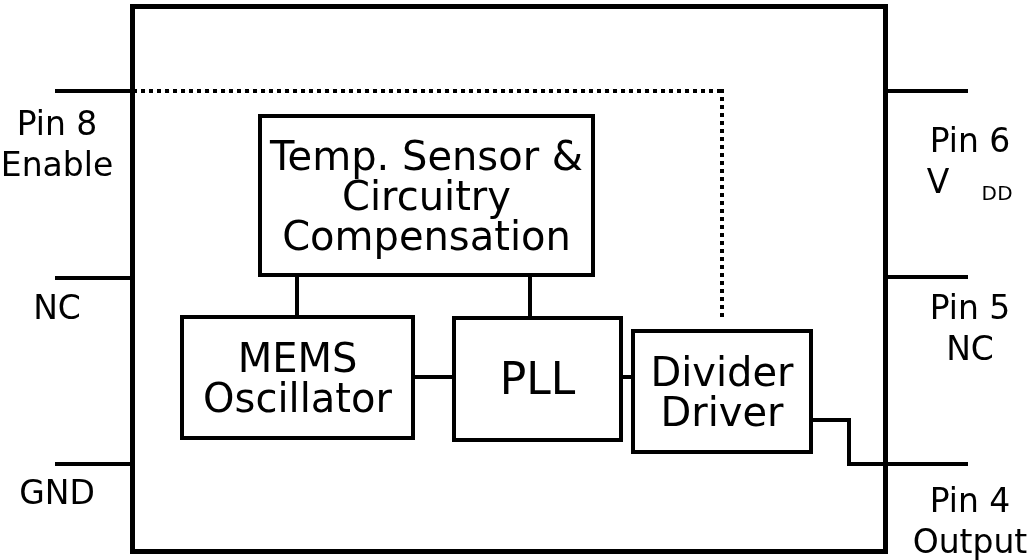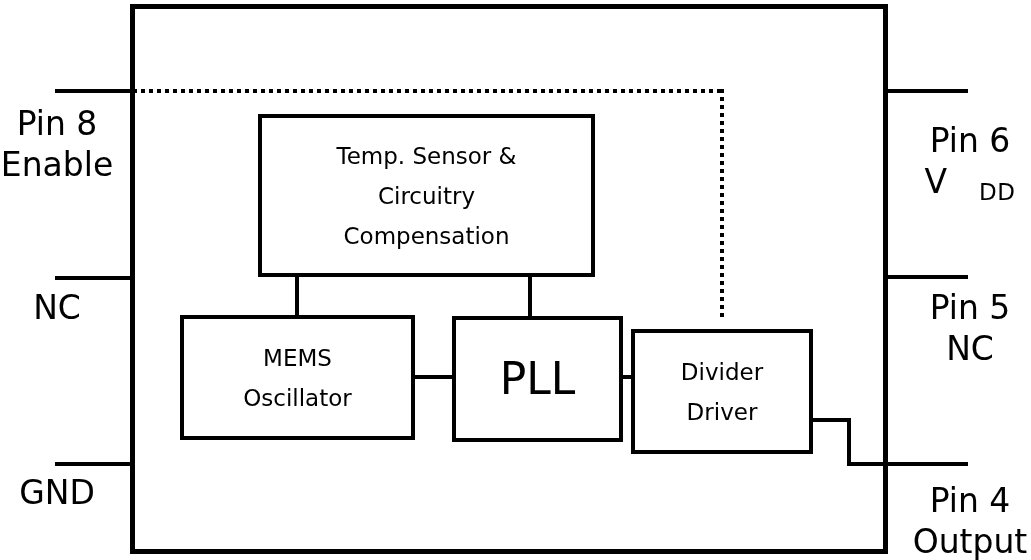--- a/index.html
+++ b/index.html
@@ -22,21 +22,21 @@
   }
   .block {
     position: absolute;
     border: 4px solid #000;
     background: #ffffff;
     display: flex;
     flex-direction: column;
     align-items: center;
     justify-content: center;
     text-align: center;
-    font-size: 23px;
+    font-size: 40px;
     line-height: 40px;
     color: #000;
   }
   .block-temp   { left: 258px; top: 114px; width: 337px; height: 163px; }
   .block-mems   { left: 180px; top: 315px; width: 235px; height: 125px; }
   .block-pll    { left: 452px; top: 316px; width: 171px; height: 126px; font-size: 44px; }
   .block-divider{ left: 631px; top: 329px; width: 182px; height: 125px; }
 
   .wire { position: absolute; background: #000; }
   
@@ -76,21 +76,21 @@
   }
   .pin-left  { left: 0px;   width: 114px; }
   .pin-right { left: 908px; width: 124px; }
   .pin1-label { top: 103px; }
   .pin2-label { top: 287px; }
   .pin3-label { top: 472px; }
   .pin6-label { top: 120px; }
   .pin5-label { top: 287px; }
   .pin4-label { top: 480px; }
   .subscript {
-    font-size: 23px;
+    font-size: 20px;
     vertical-align: -7px;
     letter-spacing: 0.5px;
     margin-left: 32px;
   }
 </style>
 </head>
 <body>
 
 <div id="canvas">
 

